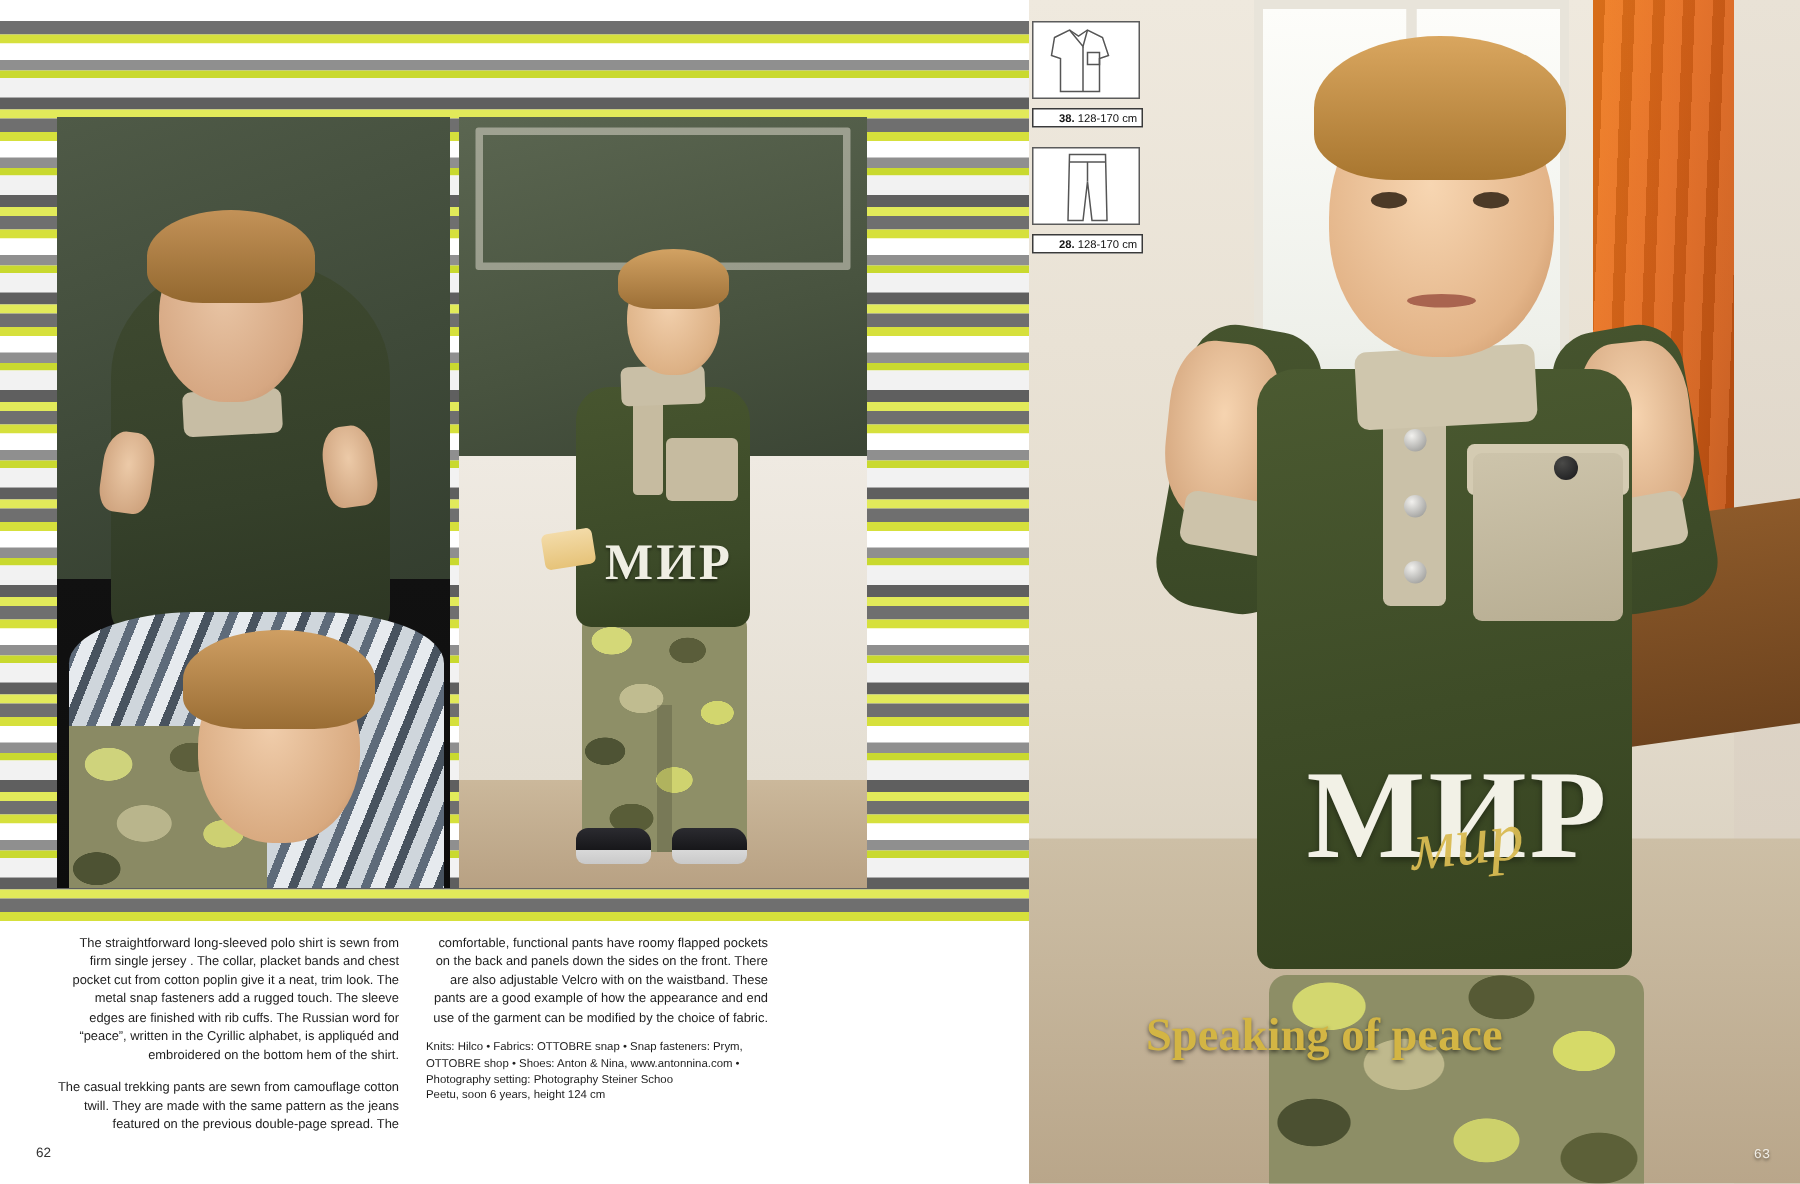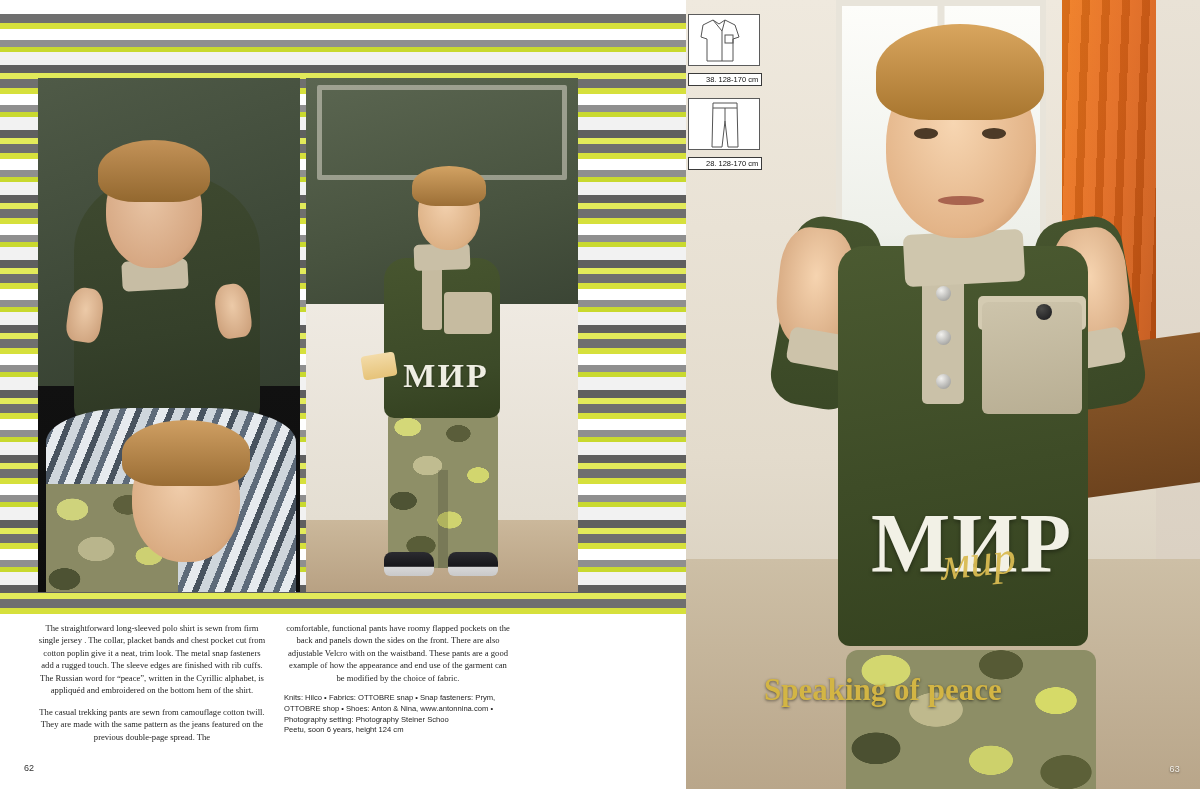--- a/index.html
+++ b/index.html
@@ -186,22 +186,21 @@
   
   .text-wrap {
     position: absolute; left: 0; top: 622px; width: 686px; height: 167px;
     padding: 0 38px;
   }
   .cols { display: flex; gap: 18px; }
   .col { width: 228px; }
   .col p {
     margin: 0 0 9px 0;
     font-size: 8.6px; line-height: 1.45; color: #1d1d1d;
-    text-align: center;
-    font-family: Liberation Serif, serif;
+    text-align: right;
   }
   .credits { margin-top: 2px; font-size: 7.6px; line-height: 1.4; color: #1d1d1d; }
   .credits b { font-weight: normal; }
   .folio-left {
     position: absolute; left: 24px; bottom: 16px;
     font-size: 9px; color: #333;
   }
 
   
   .page-right {
@@ -376,21 +375,21 @@
   .badge .glyph svg { display: block; }
   .badge .cap {
     display: inline-block;
     border: 1px solid #3a3a3a;
     background: #fff;
     font-size: 7.5px; line-height: 11px;
     padding: 0 3px;
     white-space: nowrap;
     color: #111;
   }
-  .badge .cap .num { font-weight: normal; padding-left: 14px; }
+  .badge .cap .num { font-weight: bold; padding-left: 14px; }
 
   .gutter {
     position: absolute; left: 686px; top: 0; width: 2px; height: 789px;
     background: linear-gradient(90deg, rgba(0,0,0,.12), rgba(0,0,0,0));
   }
 </style>
 </head>
 <body>
 
 <div class="spread">

